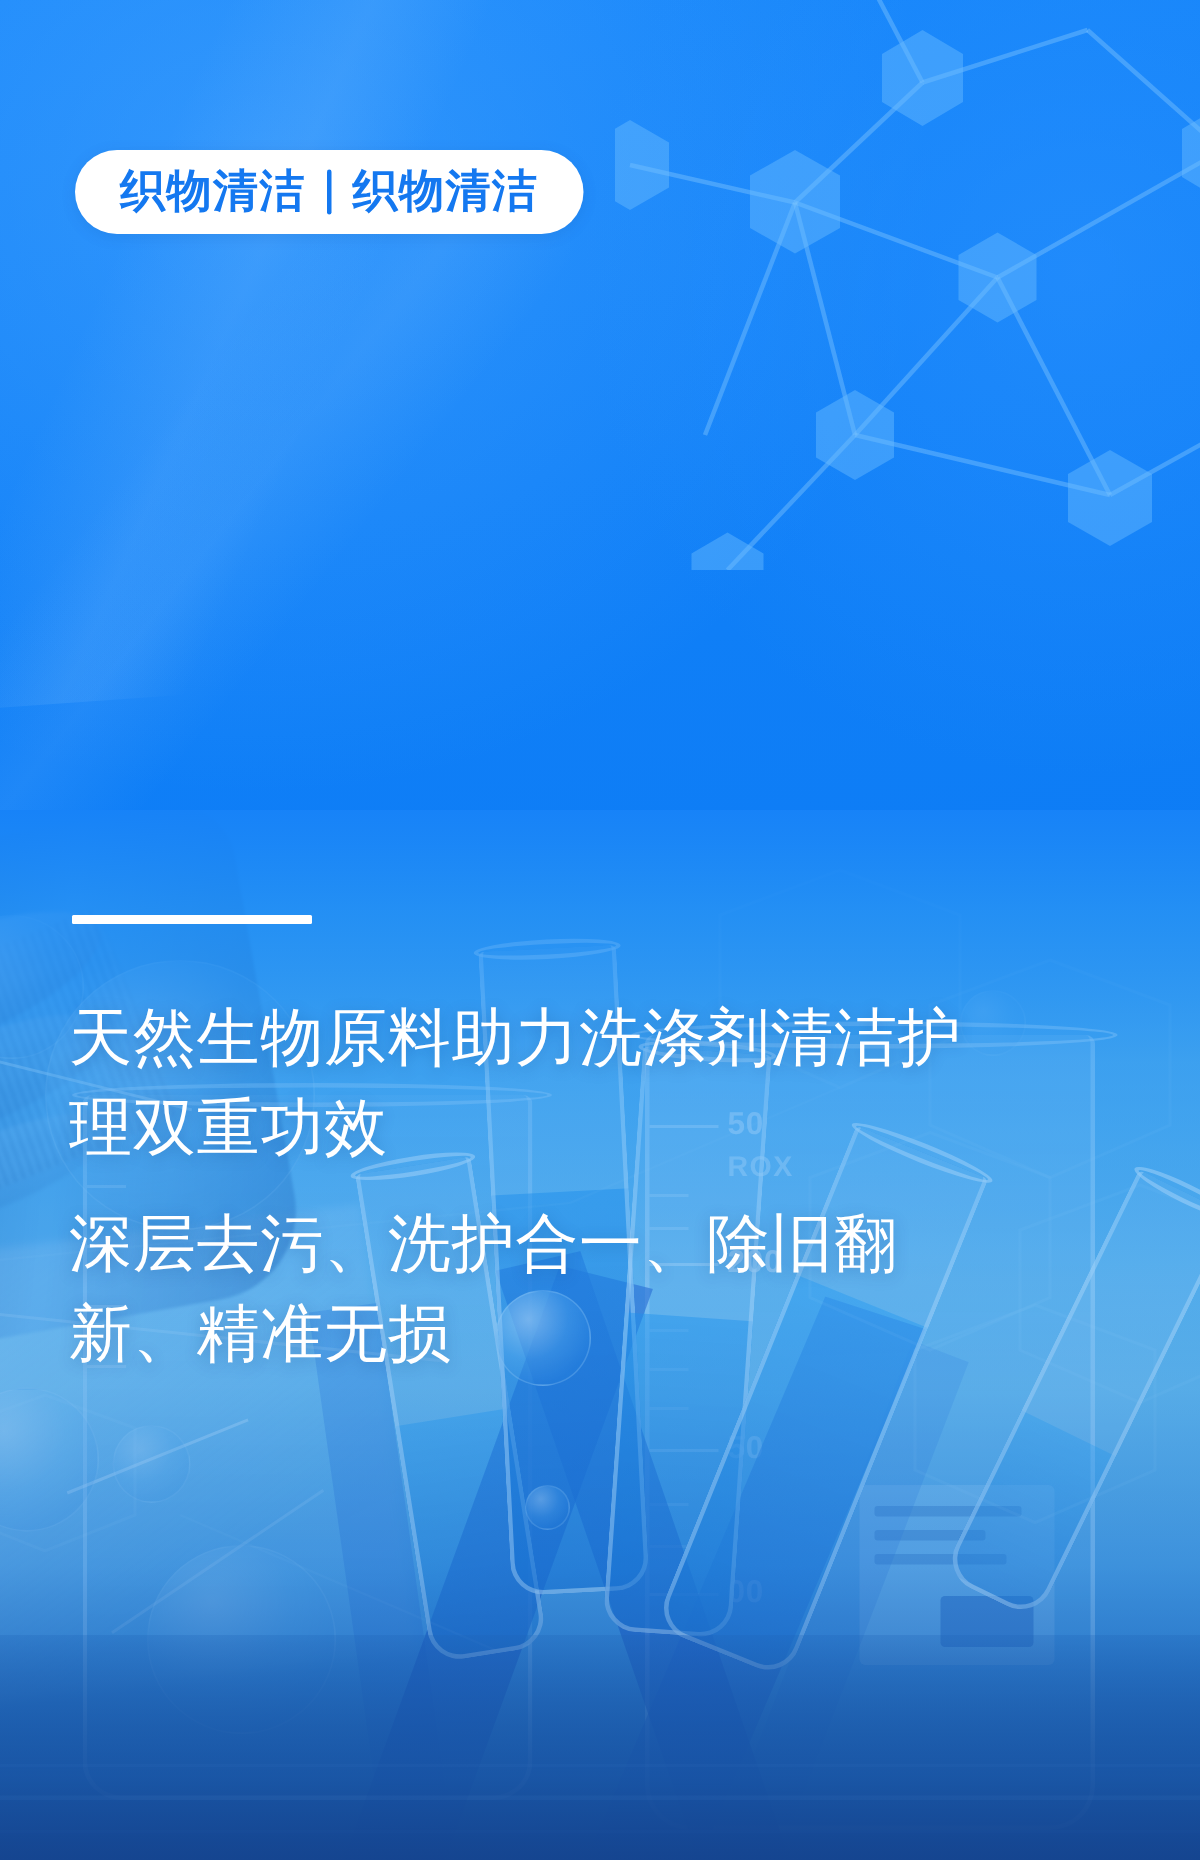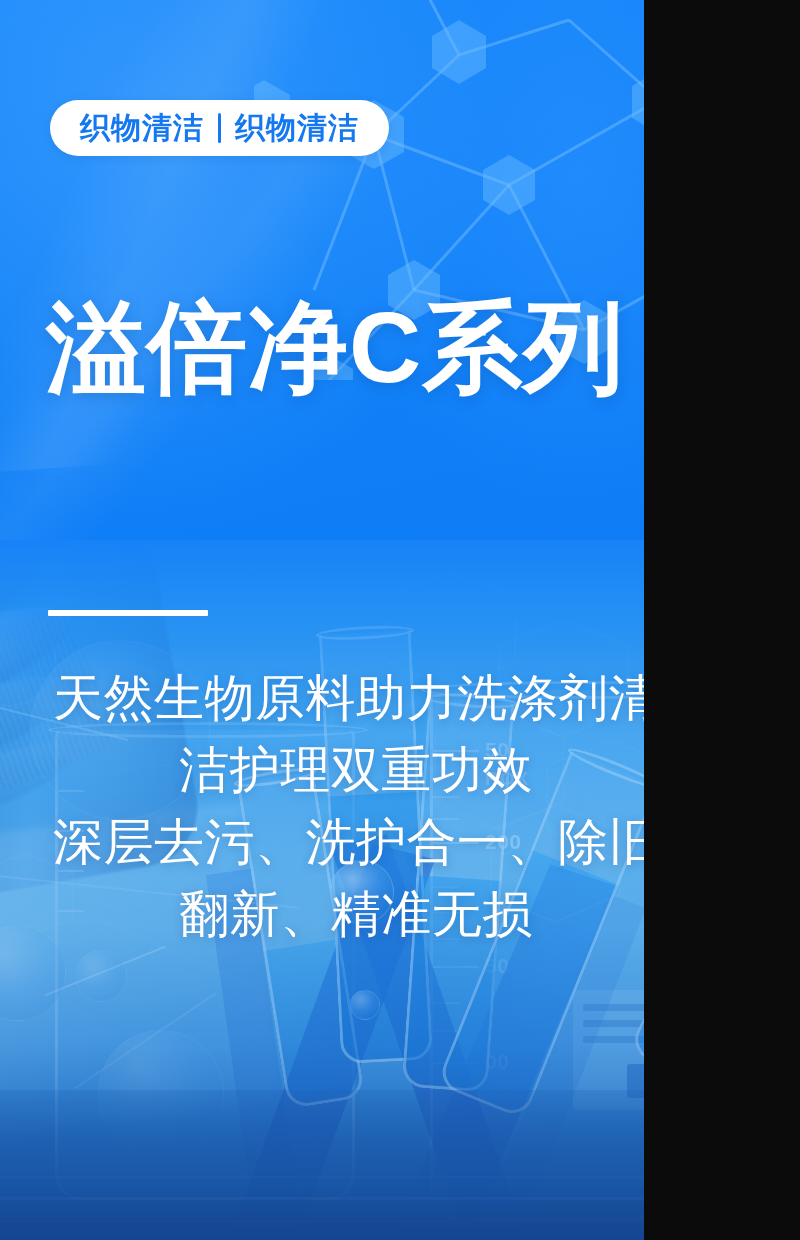--- a/index.html
+++ b/index.html
@@ -1,24 +1,23 @@
 <!DOCTYPE html>
 <html><head>
 <meta charset="utf-8">
 <style>
   * { margin:0; padding:0; box-sizing:border-box; }
   html,body { background:#0b0b0b; }
 
   .poster{
     position:relative;
-    width:644px; height:1240px;
+    width:800px; height:1240px;
     overflow:hidden;
     font-family:"Liberation Sans","DejaVu Sans",sans-serif;
     background:#1080f8;
-    text-align:center;
   }
 
   
   .bg-base{
     position:absolute; inset:0;
     background:
       linear-gradient(168deg,#1787fb 0%,#1080f8 28%,#0d7cf5 55%,#1388f2 78%,#1b6fd0 100%);
   }
   .bg-topglow{
     position:absolute; left:-10%; top:-14%; width:90%; height:58%;
@@ -267,26 +266,26 @@
   }
   .divider{
     position:absolute; left:48px; top:610px;
     width:160px; height:6px; background:#ffffff; border-radius:1px;
   }
   .body-block{
     position:absolute; left:46px; top:662px;
     width:660px;
   }
   .body-p{
-    font-size:50px; font-weight:500; color:#ffffff;
+    font-size:42px; font-weight:500; color:#ffffff;
     line-height:1.44; letter-spacing:.5px;
     text-shadow:0 2px 10px rgba(10,55,125,.28);
     max-width:620px;
   }
-  .body-p + .body-p{ }
+  .body-p + .body-p{ margin-top:16px; }
 </style>
 </head>
 <body>
 
 <div class="poster">
 
   <div class="bg-base"></div>
   <div class="bg-topglow"></div>
   <div class="bg-rightglow"></div>
   <div class="sweep"></div>
@@ -433,21 +432,20 @@
   </div>
 
   <div class="content">
 
     <div class="badge">
       <span class="badge-txt">织物清洁</span>
       <span class="badge-sep"></span>
       <span class="badge-txt">织物清洁</span>
     </div>
 
-    <h1 class="title">溢倍净C系列</h1>
 
 
     <div class="divider"></div>
 
     <div class="body-block">
       <p class="body-p">天然生物原料助力洗涤剂清洁护理双重功效</p>
       <p class="body-p">深层去污、洗护合一、除旧翻新、精准无损</p>
     </div>
 
   </div>

